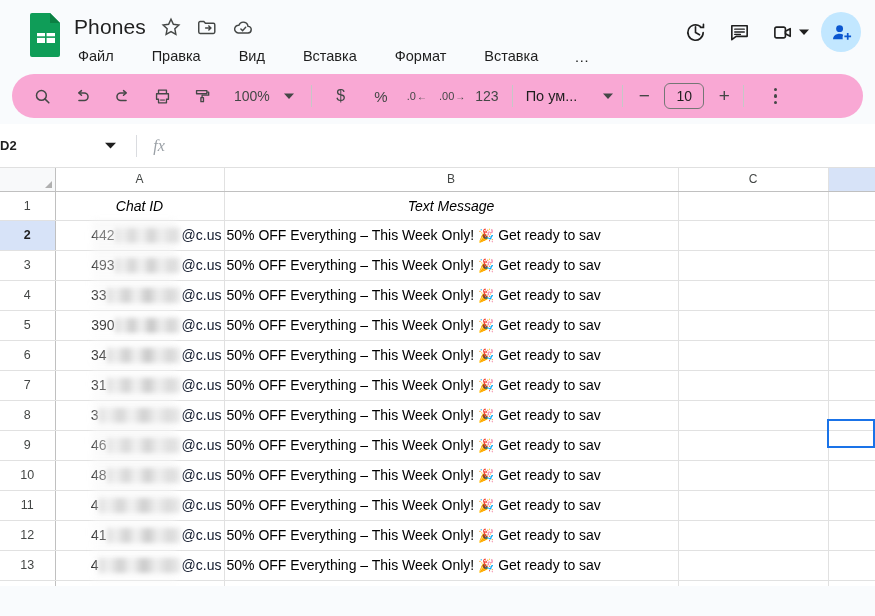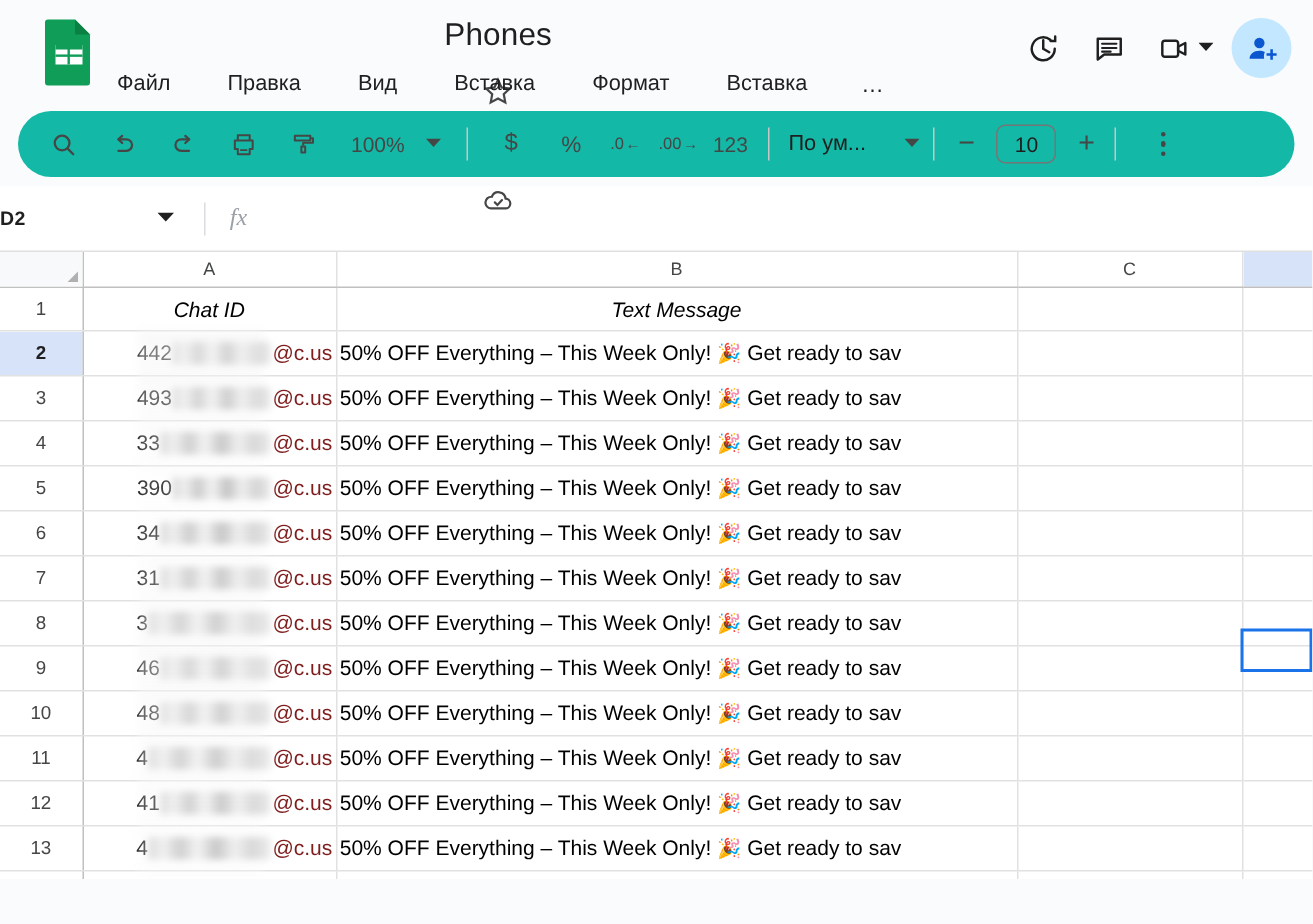--- a/index.html
+++ b/index.html
@@ -26,21 +26,20 @@
     margin: 2px 10px 0 14px;
     flex: 0 0 auto;
     position: relative;
   }
   .sheets-logo svg { display: block; }
 
   .title-block { flex: 0 0 auto; padding-top: 2px; }
   .title-row {
     display: flex; align-items: center; gap: 14px;
     height: 30px;
-    flex-direction: column;
   }
   .doc-title {
     font-size: 21px;
     color: #1f1f1f;
     letter-spacing: .1px;
     white-space: nowrap;
   }
   .title-icon { width: 22px; height: 22px; color: #444746; cursor: pointer; }
   .title-icon svg { display: block; width: 22px; height: 22px; }
 
@@ -80,21 +79,21 @@
     background: #c2e7ff;
     display: flex; align-items: center; justify-content: center;
     margin-left: 6px;
     cursor: pointer;
   }
 
   
   .toolbar {
     height: 44px;
     margin: 0 12px;
-    background: #14b8a6;
+    background: #f9a8d4;
     border-radius: 22px;
     display: flex; align-items: center;
     padding: 0 10px;
     position: relative;
   }
   .tb-btn {
     width: 30px; height: 30px;
     border-radius: 50%;
     display: flex; align-items: center; justify-content: center;
     color: #444746;
@@ -277,21 +276,21 @@
     margin: 0 0 0 0;
     background:
       linear-gradient(90deg,
         rgba(196,196,196,.85) 0%, rgba(226,226,226,.6) 12%,
         rgba(180,180,180,.9) 26%, rgba(232,232,232,.55) 40%,
         rgba(172,172,172,.95) 55%, rgba(224,224,224,.6) 70%,
         rgba(188,188,188,.85) 85%, rgba(235,235,235,.5) 100%);
     filter: blur(2.6px);
     border-radius: 1px;
   }
-  .chatid .suffix { font-size: 14px; color:#7f1d1d; padding-left:1px;}
+  .chatid .suffix { font-size: 14px; color:#0f172a; padding-left:1px;}
   .msg { padding-left: 2px; font-size: 14px; }
   .msg .emoji { font-size: 13px; }
 
   
   .blur-band {
     position: absolute;
     left: 92px;
     top: 52px;
     width: 84px;
     height: 366px;

